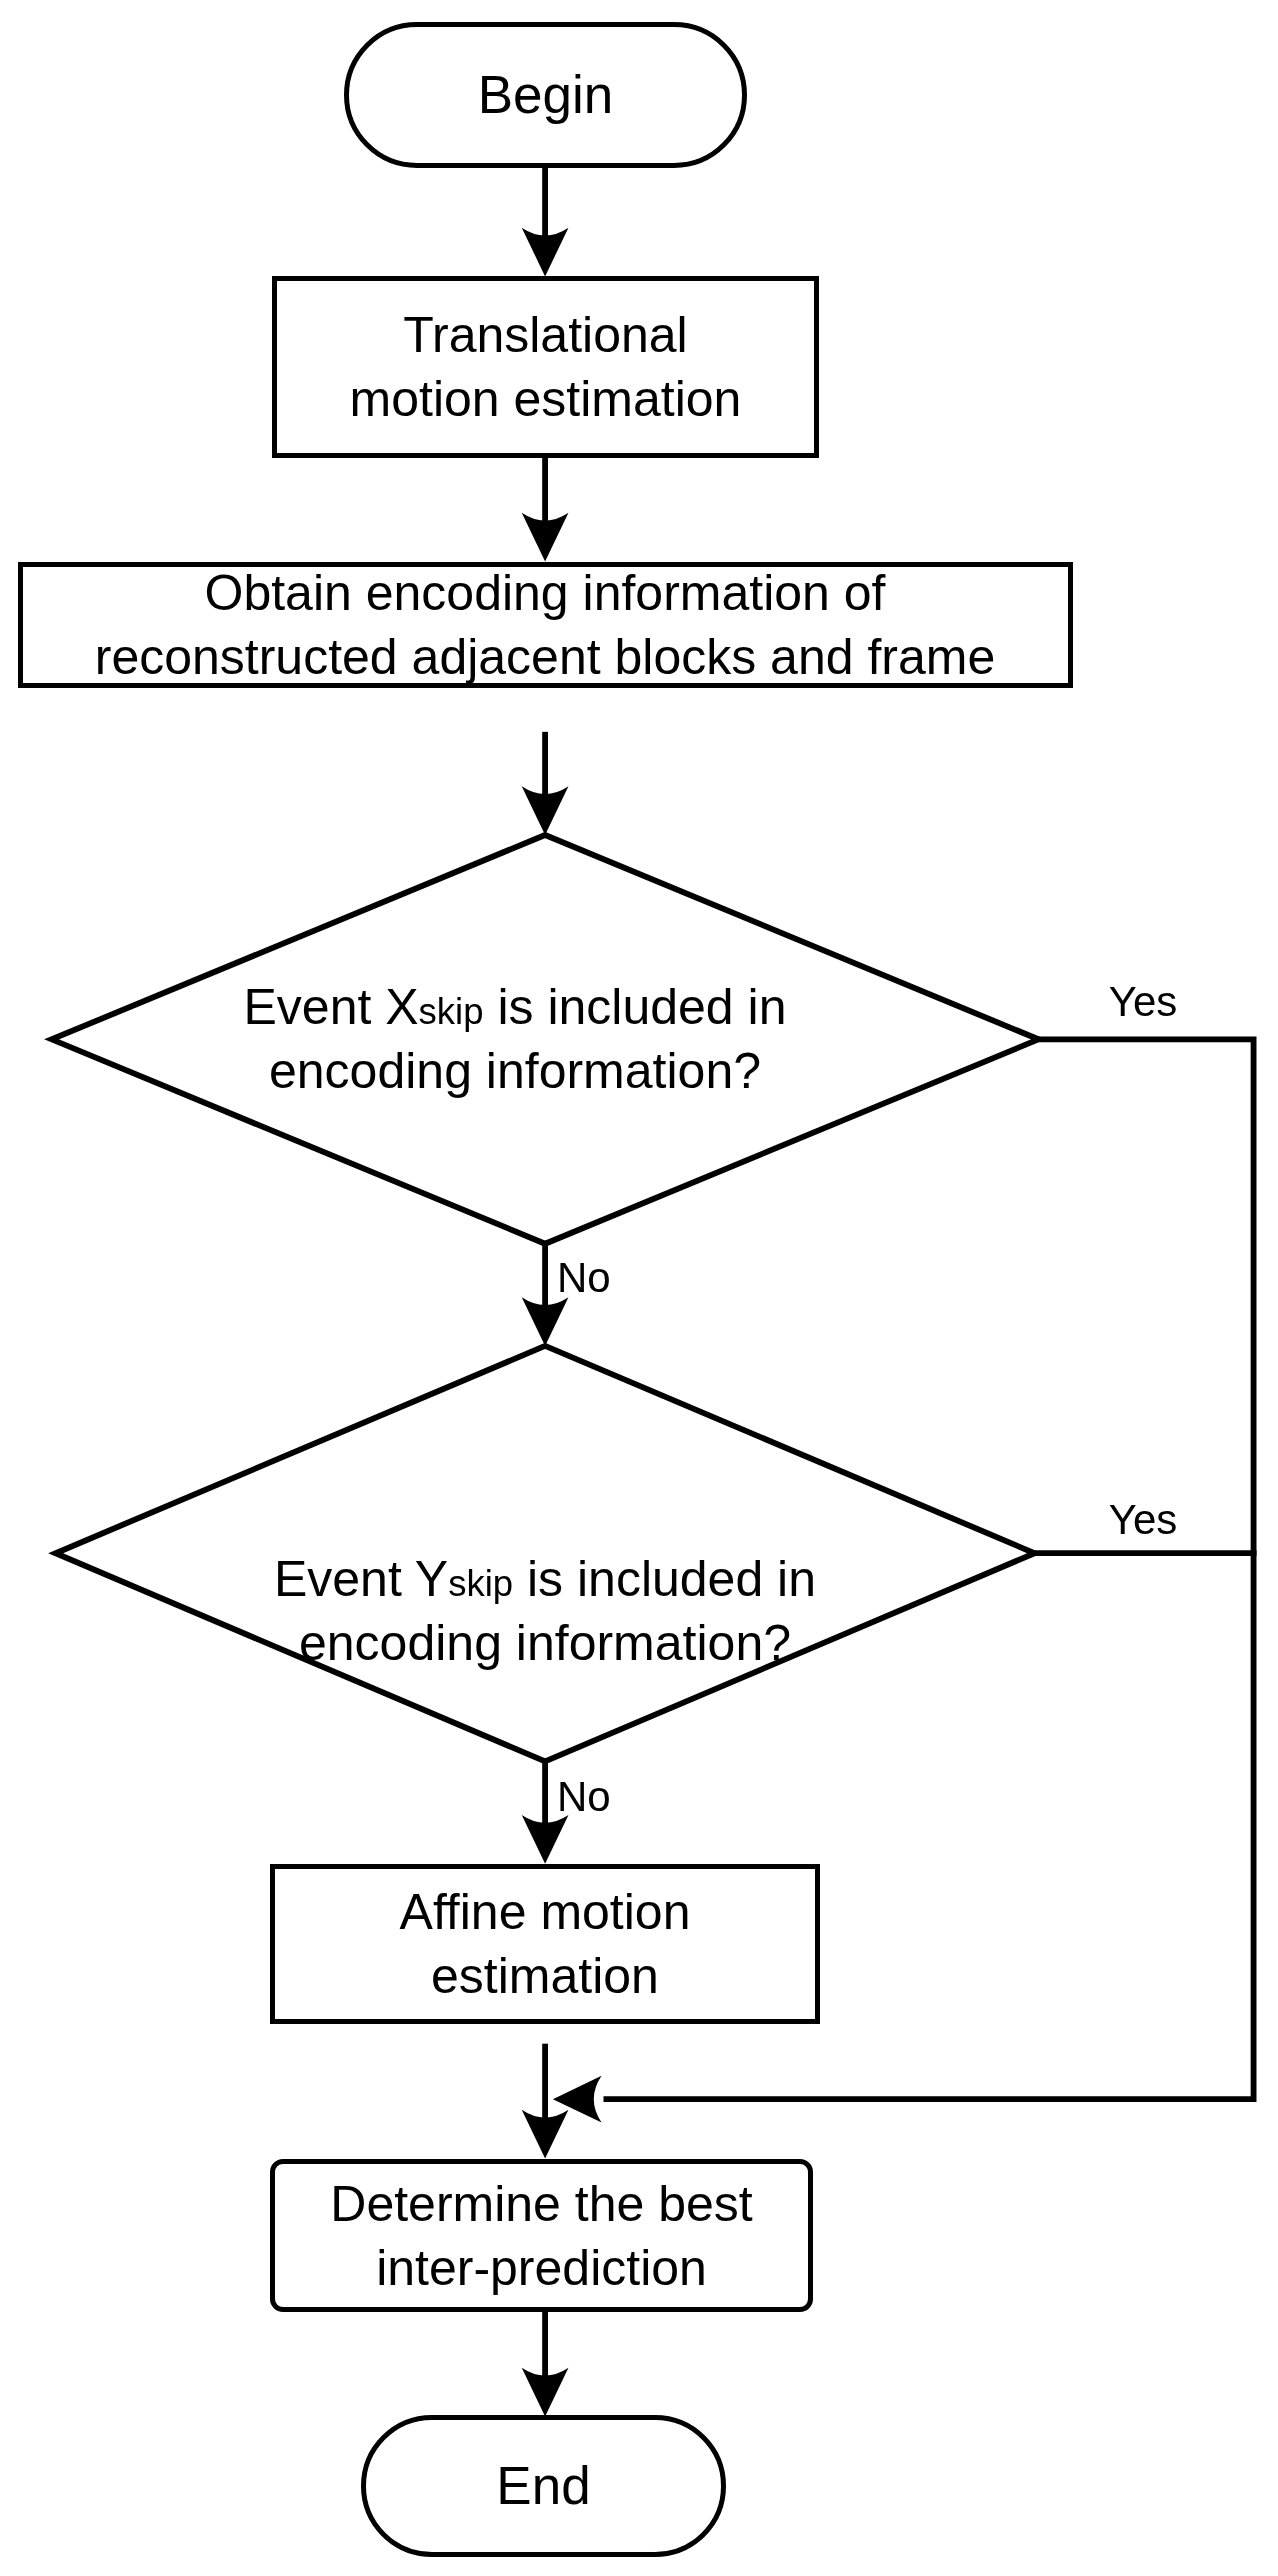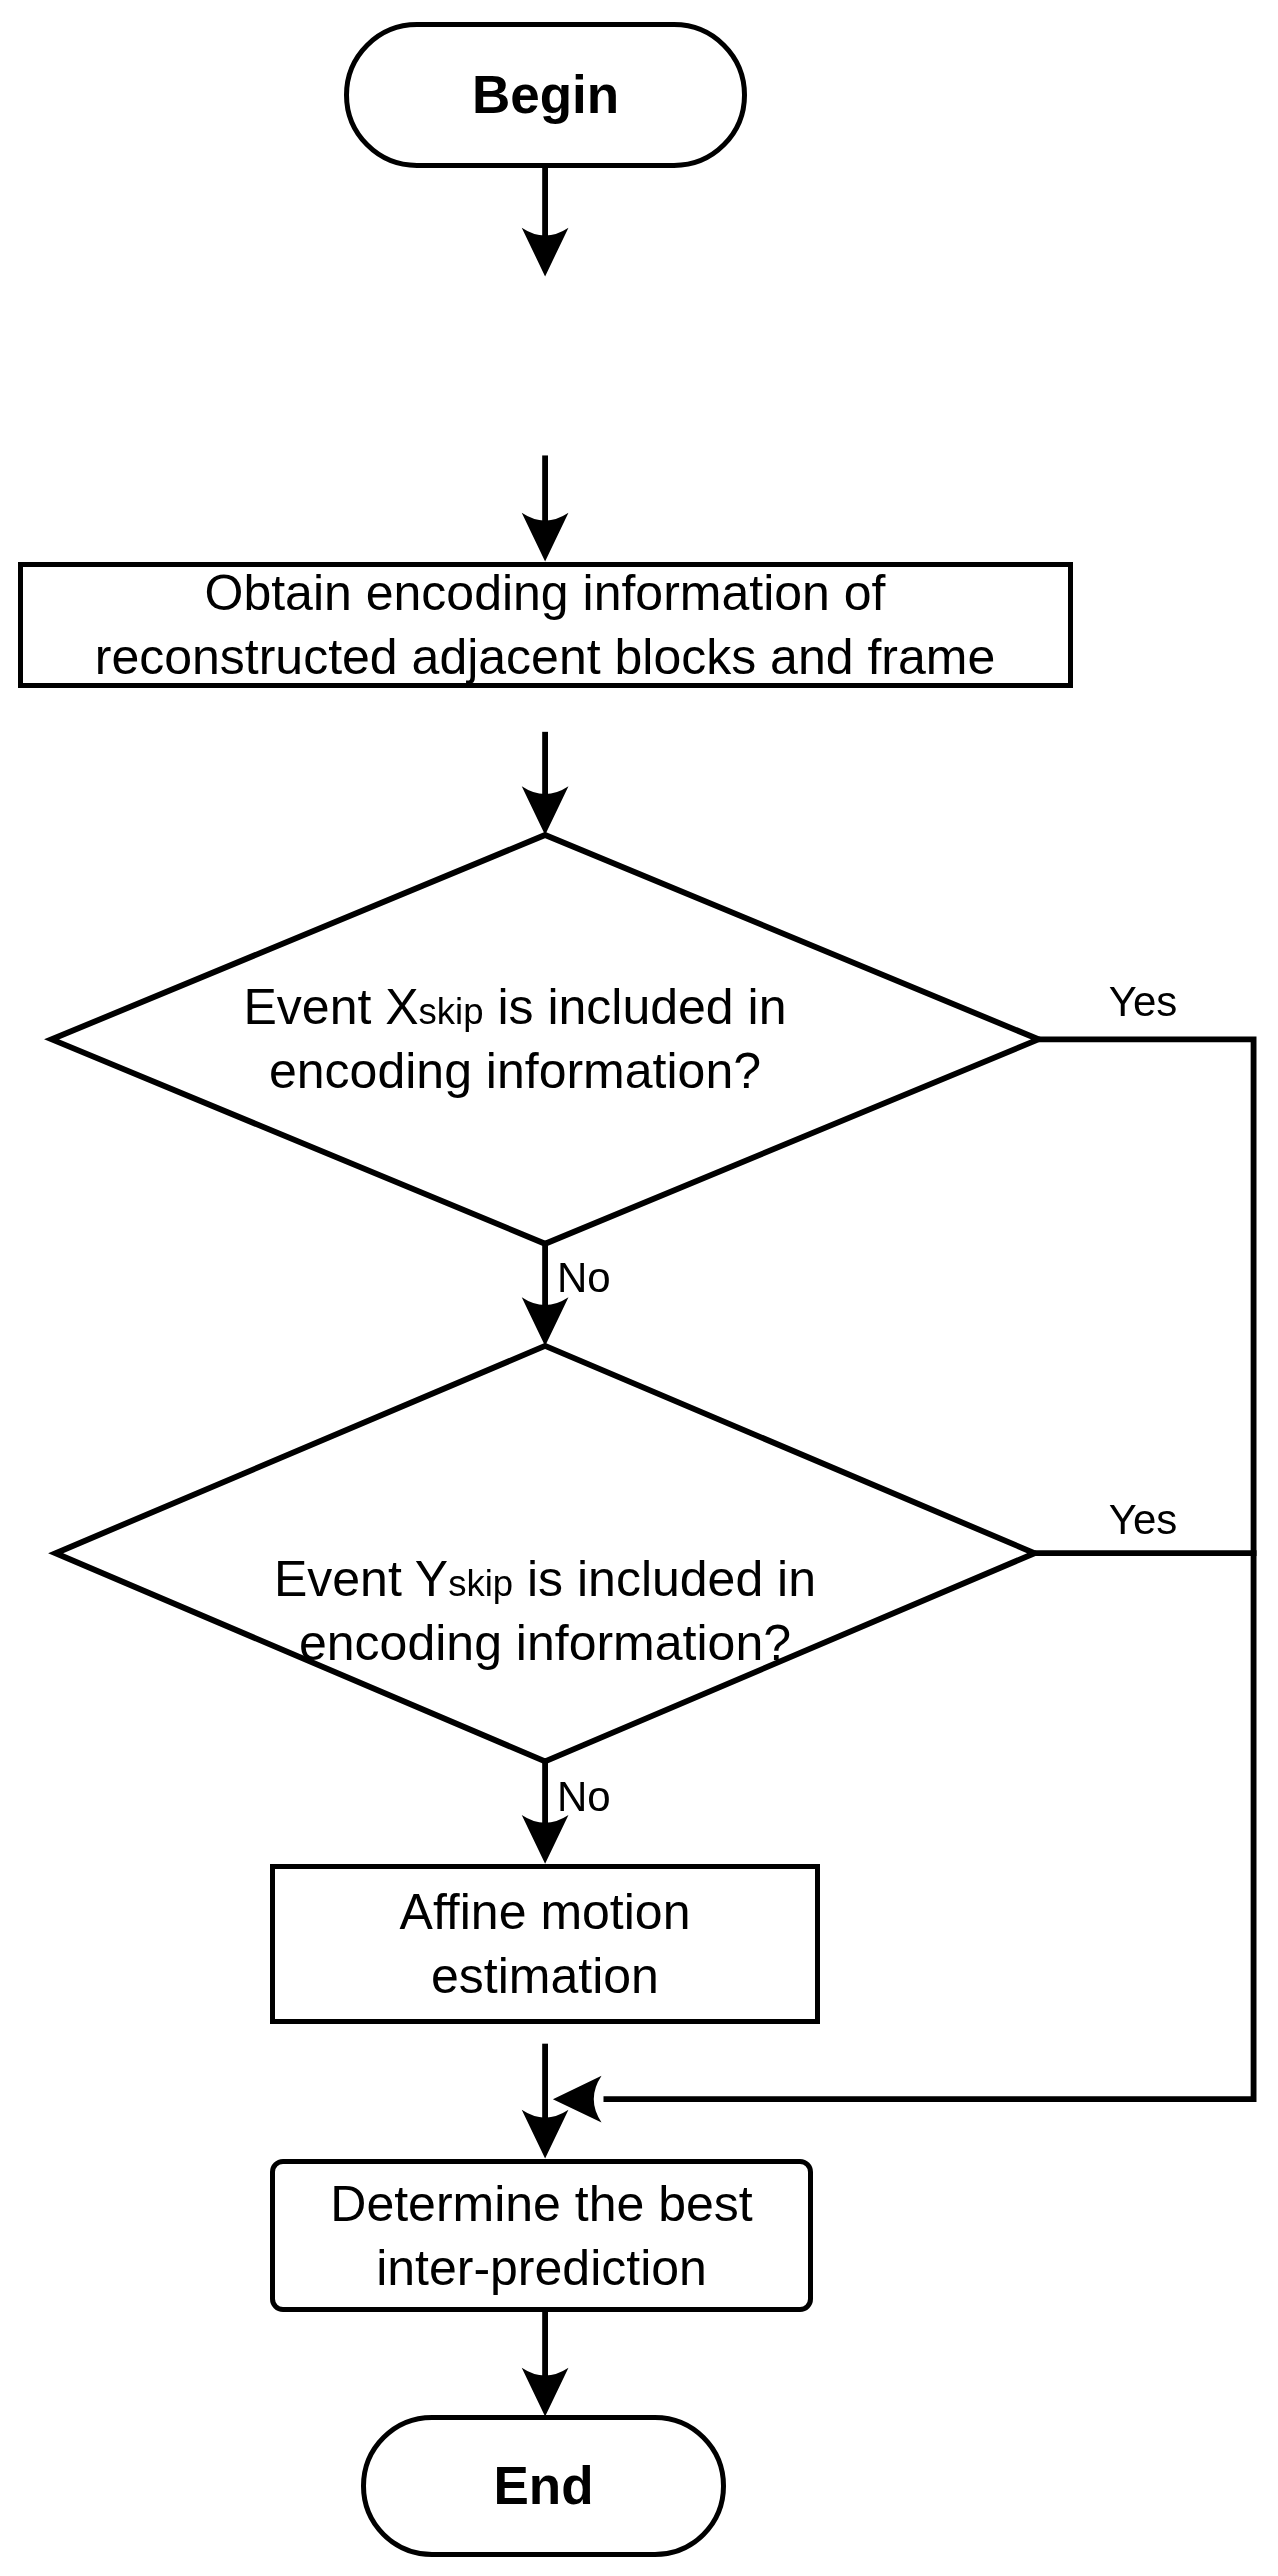--- a/index.html
+++ b/index.html
@@ -17,21 +17,21 @@
     position: absolute;
     box-sizing: border-box;
     background: #ffffff;
     border: 5.8px solid #000000;
     display: flex;
     flex-direction: column;
     align-items: center;
     justify-content: center;
     text-align: center;
   }
-  .terminator { border-radius: 88px; font-weight: bold; }
+  .terminator { border-radius: 88px; }
   .node-line {
     font-size: 50px;
     line-height: 1.28;
     white-space: nowrap;
   }
   .terminator .node-line { font-size: 53px; }
   .diamond-text {
     position: absolute;
     transform: translate(-50%, -50%);
     text-align: center;
@@ -99,20 +99,24 @@
     <g>
       <line x1="560" y1="2372" x2="560" y2="2446" stroke="#000" stroke-width="6"></line>
       <path d="M 560 2483 L 536 2433 Q 560 2449 584 2433 Z" fill="#000"></path>
     </g>
   </svg>
 
   <div class="node terminator" style="left:344px; top:22.4px; width:403px; height:146px;">
     <span class="node-line">Begin</span>
   </div>
 
+  <div class="node" style="left:272px; top:276px; width:547px; height:182px;">
+    <span class="node-line">Translational</span>
+    <span class="node-line">motion estimation</span>
+  </div>
 
   <div class="node" style="left:17.5px; top:562px; width:1055px; height:126px;">
     <span class="node-line">Obtain encoding information of</span>
     <span class="node-line">reconstructed adjacent blocks and frame</span>
   </div>
 
   <div class="diamond-text" style="left:515px; top:1039px;">
     <div class="node-line"><span>Event X</span><span class="sub">skip</span><span> is included in</span></div>
     <div class="node-line">encoding information?</div>
   </div>

